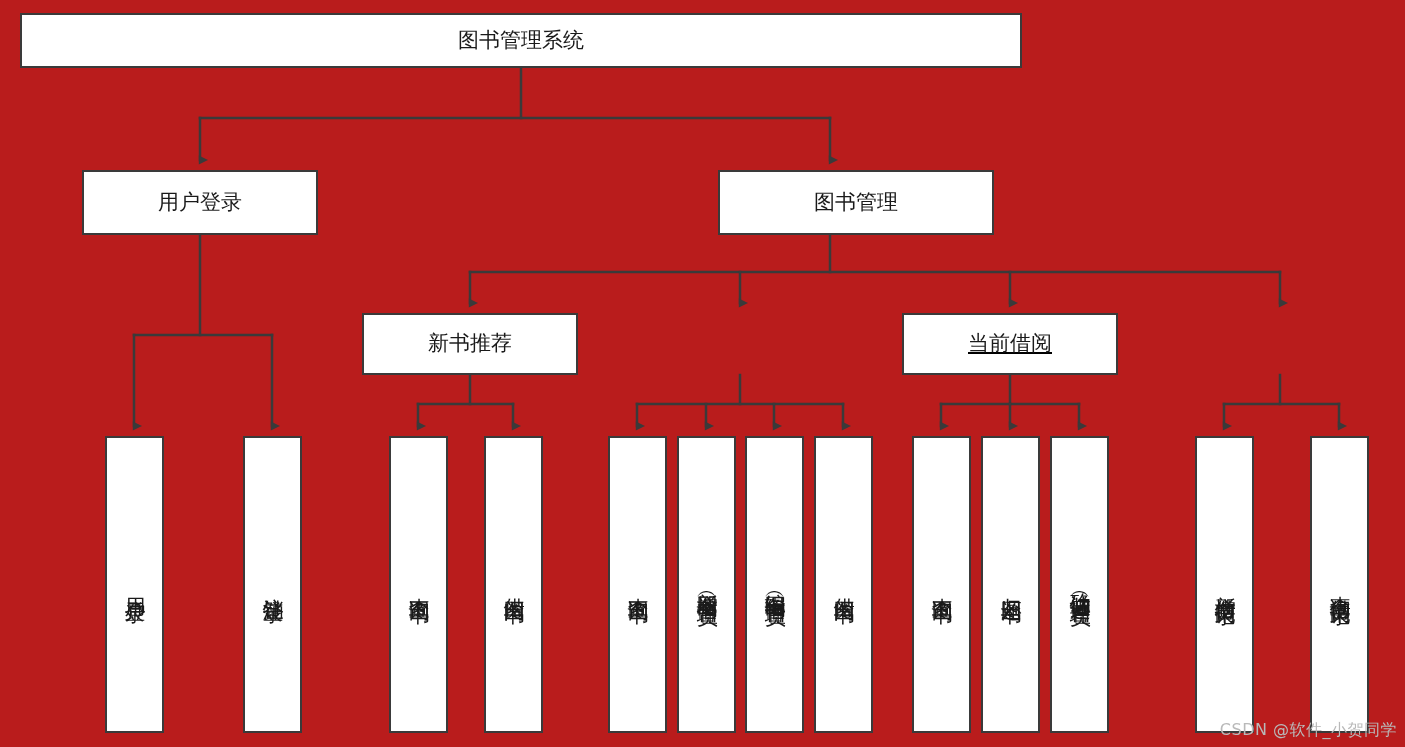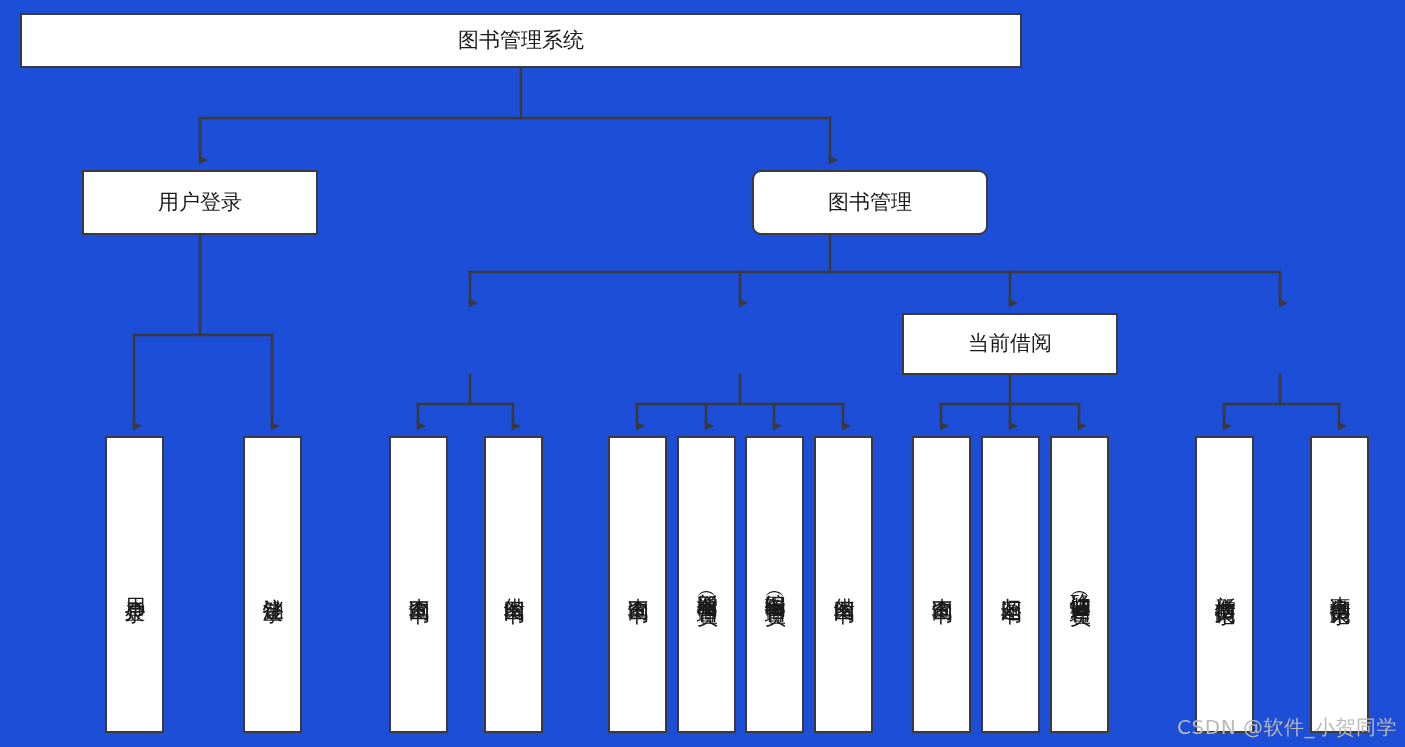--- a/index.html
+++ b/index.html
@@ -10,21 +10,21 @@
   body {
     width: 1405px;
     height: 747px;
     font-family: "DejaVu Sans", "Liberation Sans", sans-serif;
     overflow: hidden;
   }
   #diagram-root {
     position: relative;
     width: 1405px;
     height: 747px;
-    background: #1d4ed8;
+    background: #b91c1c;
   }
   svg#tree-svg {
     position: absolute;
     left: 0;
     top: 0;
     width: 1405px;
     height: 747px;
   }
   .node-box {
     position: absolute;
@@ -48,21 +48,21 @@
   .node-box.vertical .node-label {
     writing-mode: vertical-rl;
     text-orientation: upright;
     font-size: 21px;
     letter-spacing: 2px;
   }
   #watermark {
     position: absolute;
     right: 8px;
     bottom: 6px;
-    font-size: 20px;
+    font-size: 16px;
     color: #b9b9b9;
     letter-spacing: 0.5px;
     white-space: nowrap;
     pointer-events: none;
   }
 </style>
 </head>
 <body>
 
 <div id="diagram-root">
@@ -119,25 +119,28 @@
     </g>
   </svg>
 
   <div class="node-box horizontal" style="left:20px; top:13px; width:1002px; height:55px;">
     <span class="node-label">图书管理系统</span>
   </div>
 
   <div class="node-box horizontal" style="left:82px; top:170px; width:236px; height:65px;">
     <span class="node-label">用户登录</span>
   </div>
-  <div class="node-box horizontal" style="left:752px; top:170px; width:236px; height:65px;border-radius:9px;">
+  <div class="node-box horizontal" style="left:718px; top:170px; width:276px; height:65px;">
     <span class="node-label">图书管理</span>
   </div>
 
-  <div class="node-box horizontal" style="left:902px; top:313px; width:216px; height:62px;">
+  <div class="node-box horizontal" style="left:362px; top:313px; width:216px; height:62px;">
+    <span class="node-label">新书推荐</span>
+  </div>
+  <div class="node-box horizontal" style="left:902px; top:313px; width:216px; height:62px;text-decoration:underline;">
     <span class="node-label">当前借阅</span>
   </div>
 
   <div class="node-box vertical" style="left:105px; top:436px; width:59px; height:297px;">
     <span class="node-label">用户登录</span>
   </div>
   <div class="node-box vertical" style="left:243px; top:436px; width:59px; height:297px;">
     <span class="node-label">注销登录</span>
   </div>
 

